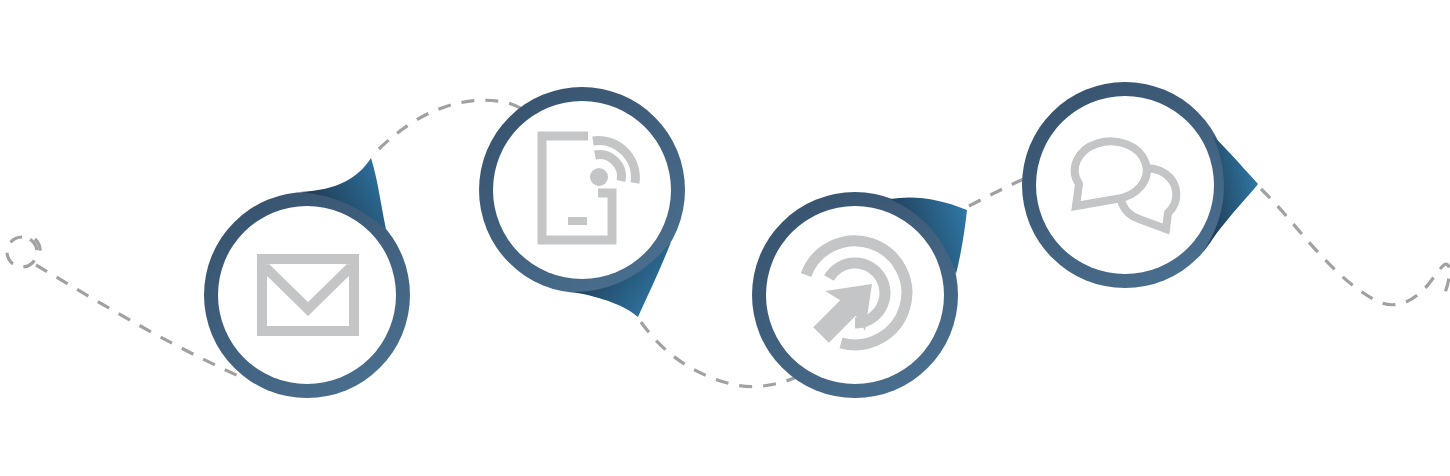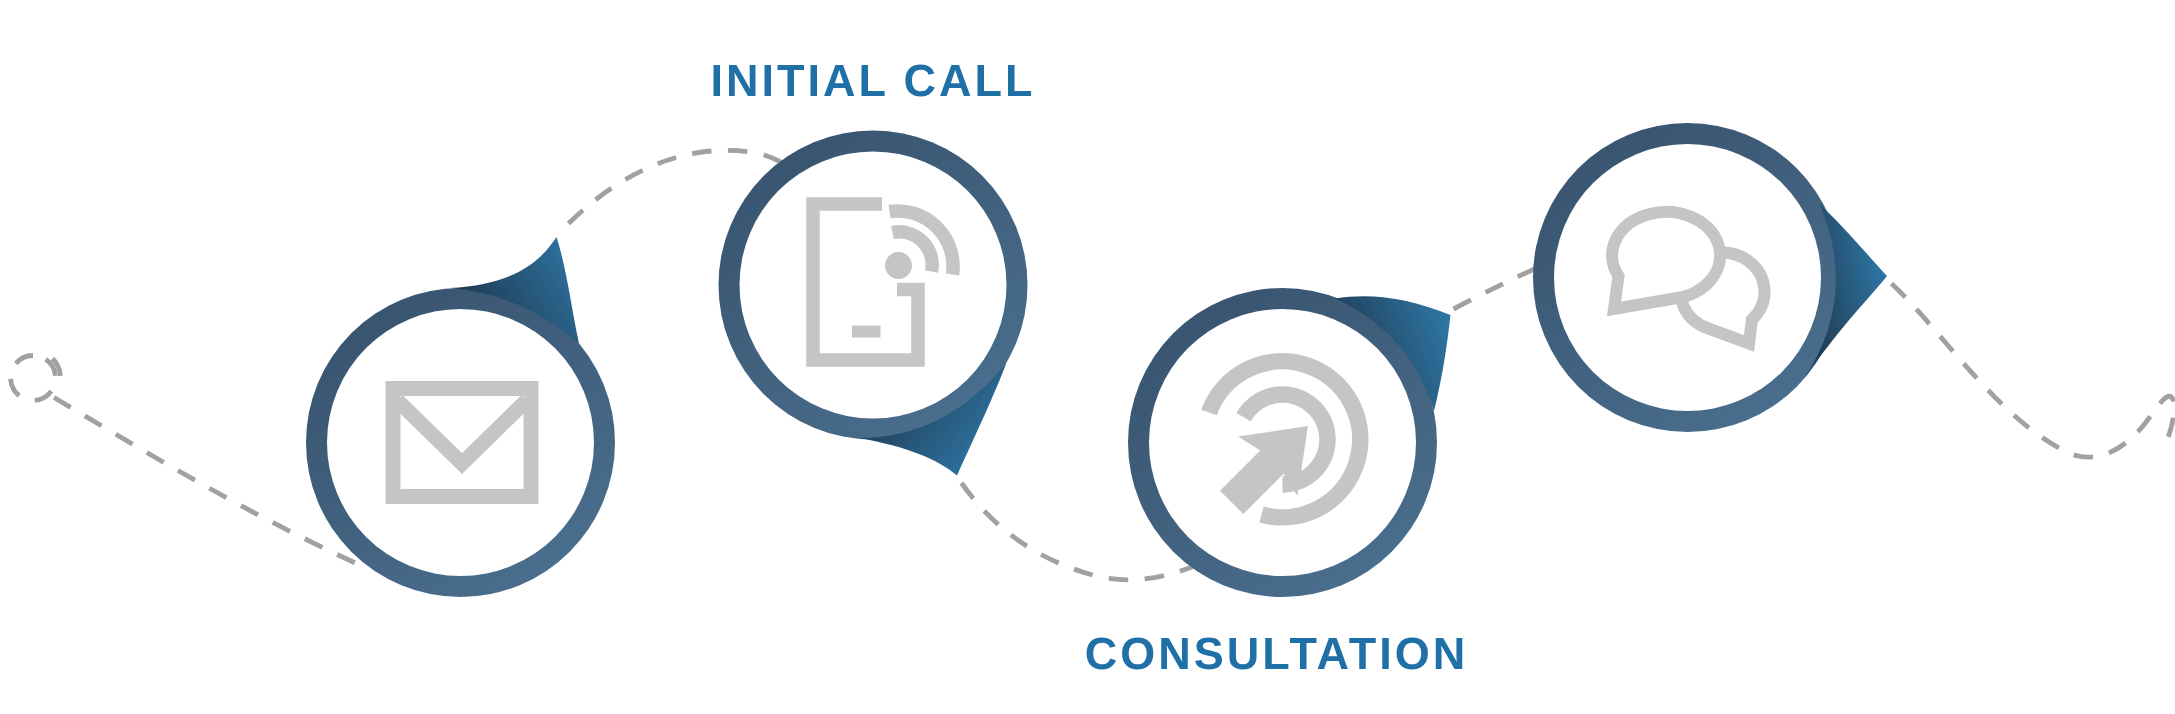--- a/index.html
+++ b/index.html
@@ -107,16 +107,14 @@
       <circle cx="1125" cy="185" r="89" fill="#ffffff"></circle>
       <g stroke="#c3c5c7" stroke-width="8" fill="#ffffff">
 
         <path d="M 1168,213 A 28,26 0 1 0 1139,219 L 1166,229 Z"></path>
 
         <path d="M 1079,184 A 36,29 0 1 1 1116,199 L 1076,206 Z"></path>
       </g>
     </g>
   </svg>
 
-  <div class="step-label" style="left:582px;top:55px;">INITIAL CALL</div>
-  <div class="step-label" style="left:851px;top:437px;">CONSULTATION</div>
 
 </div>
 
 </body></html>

